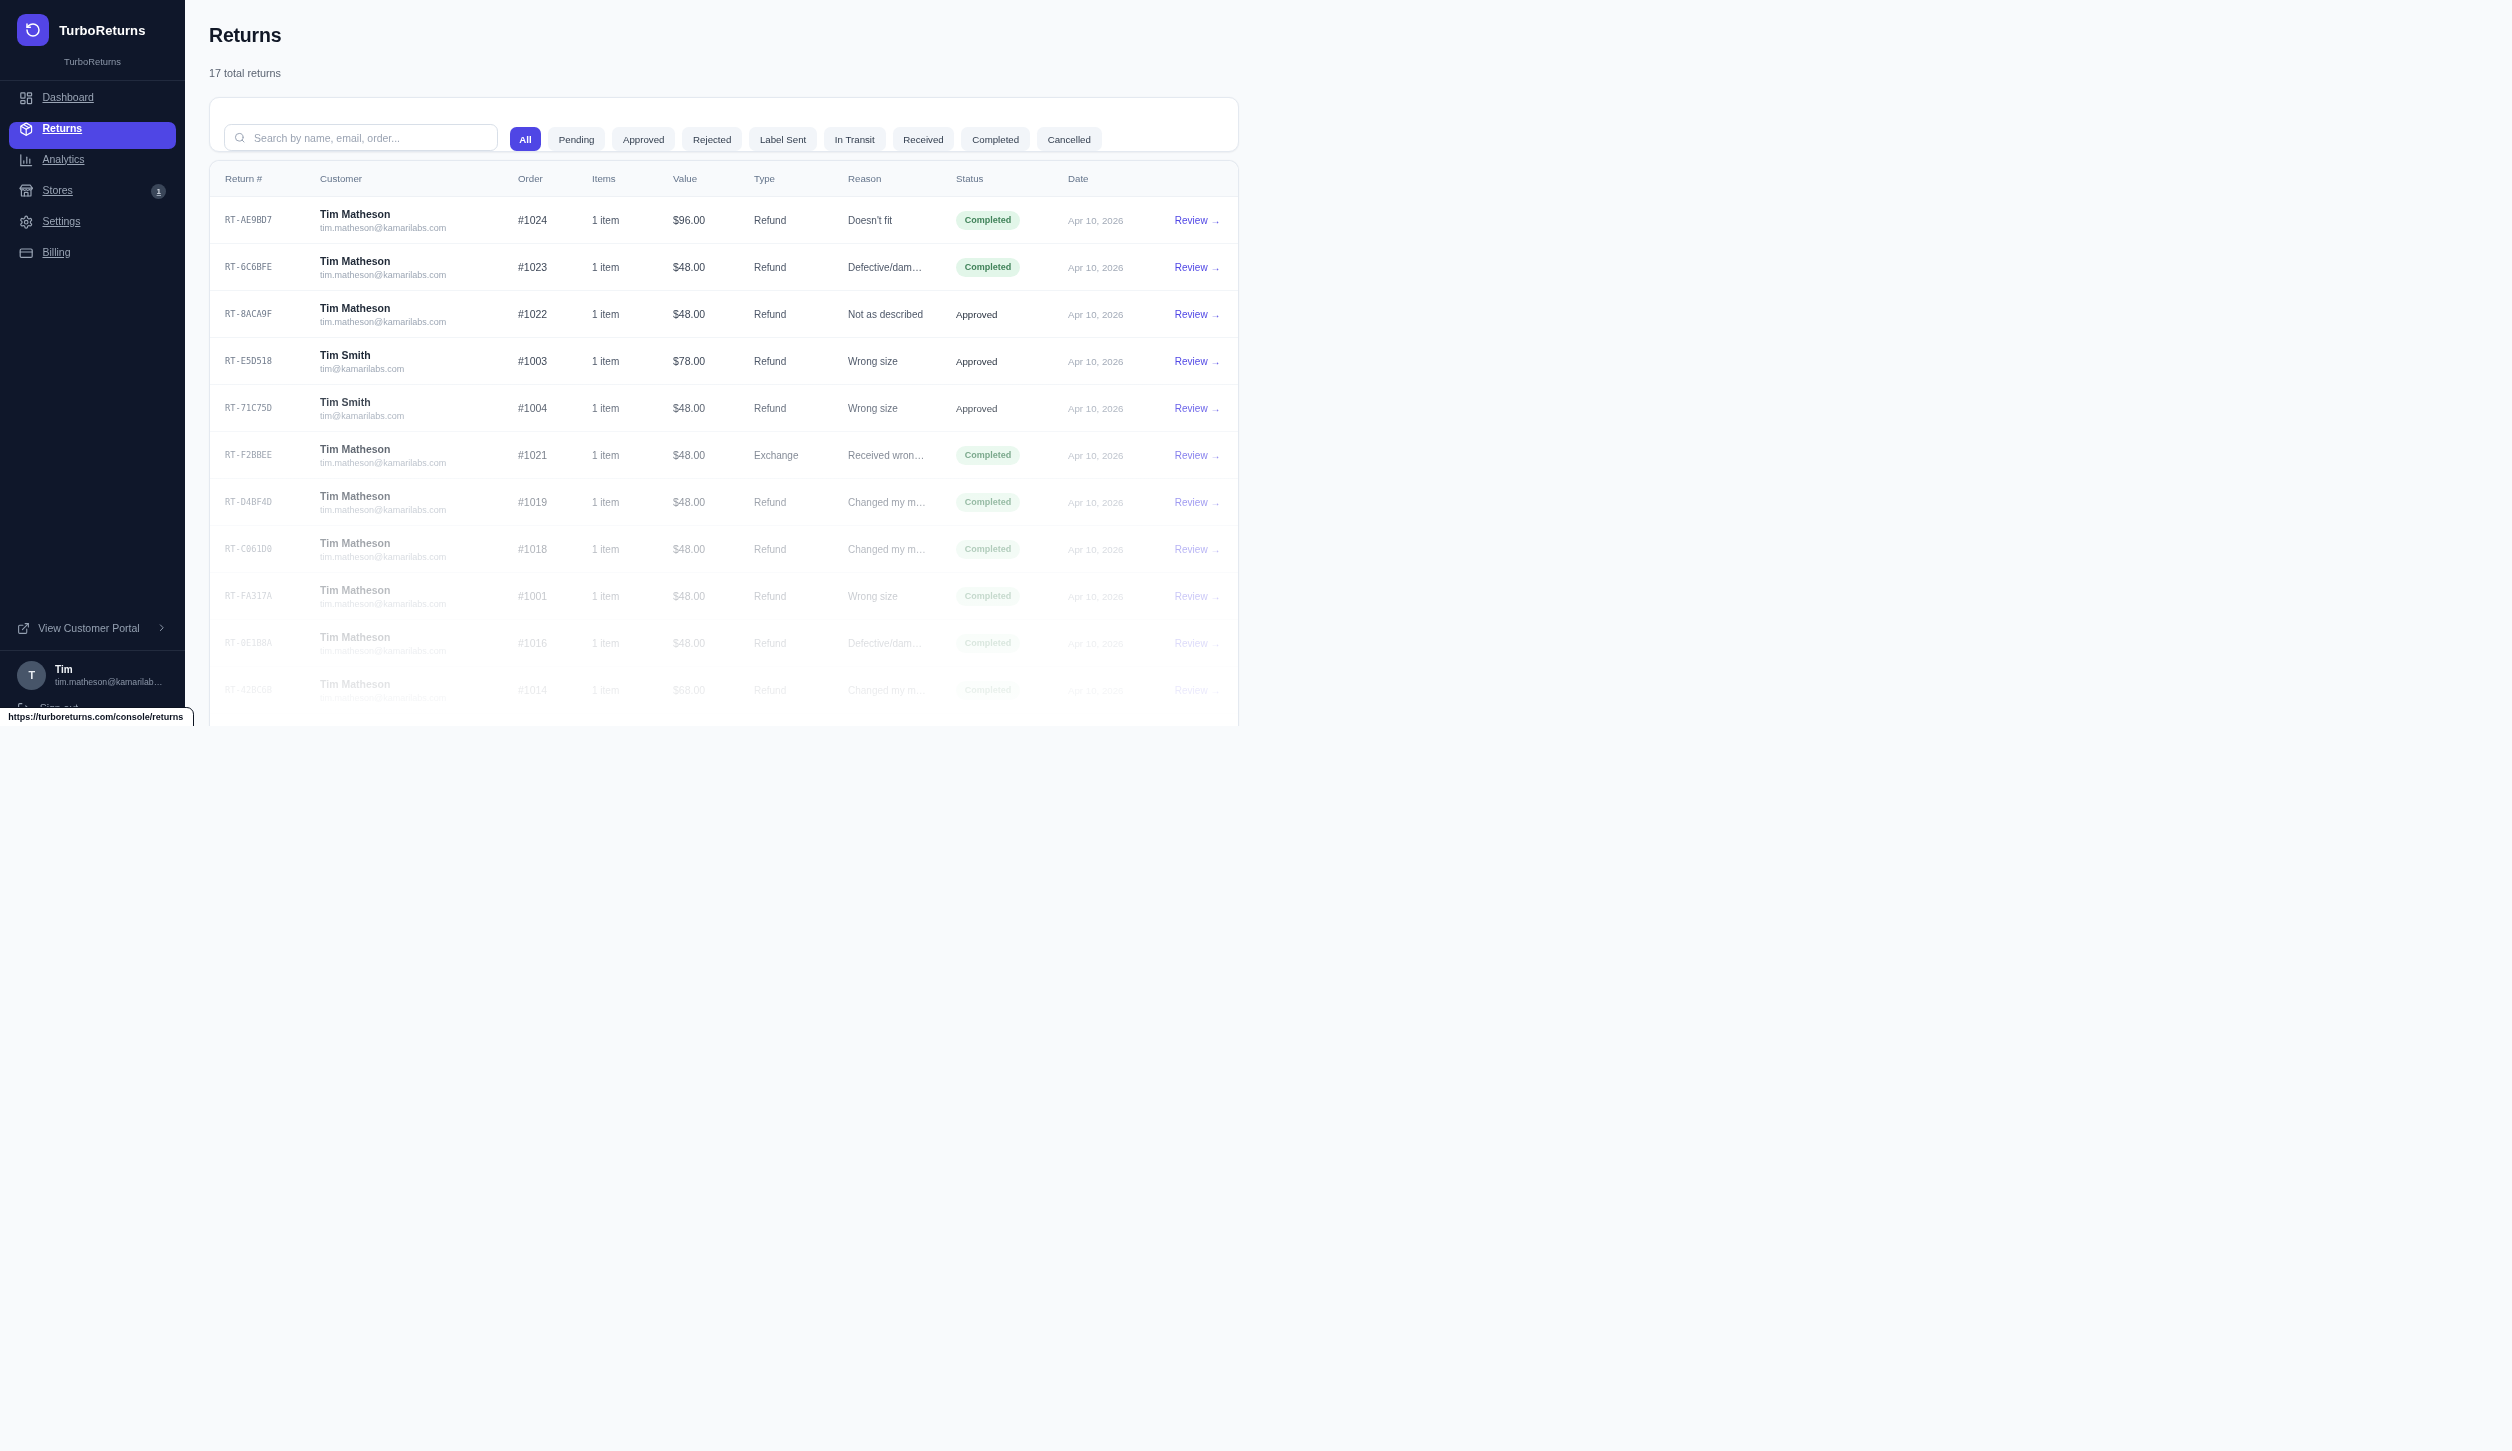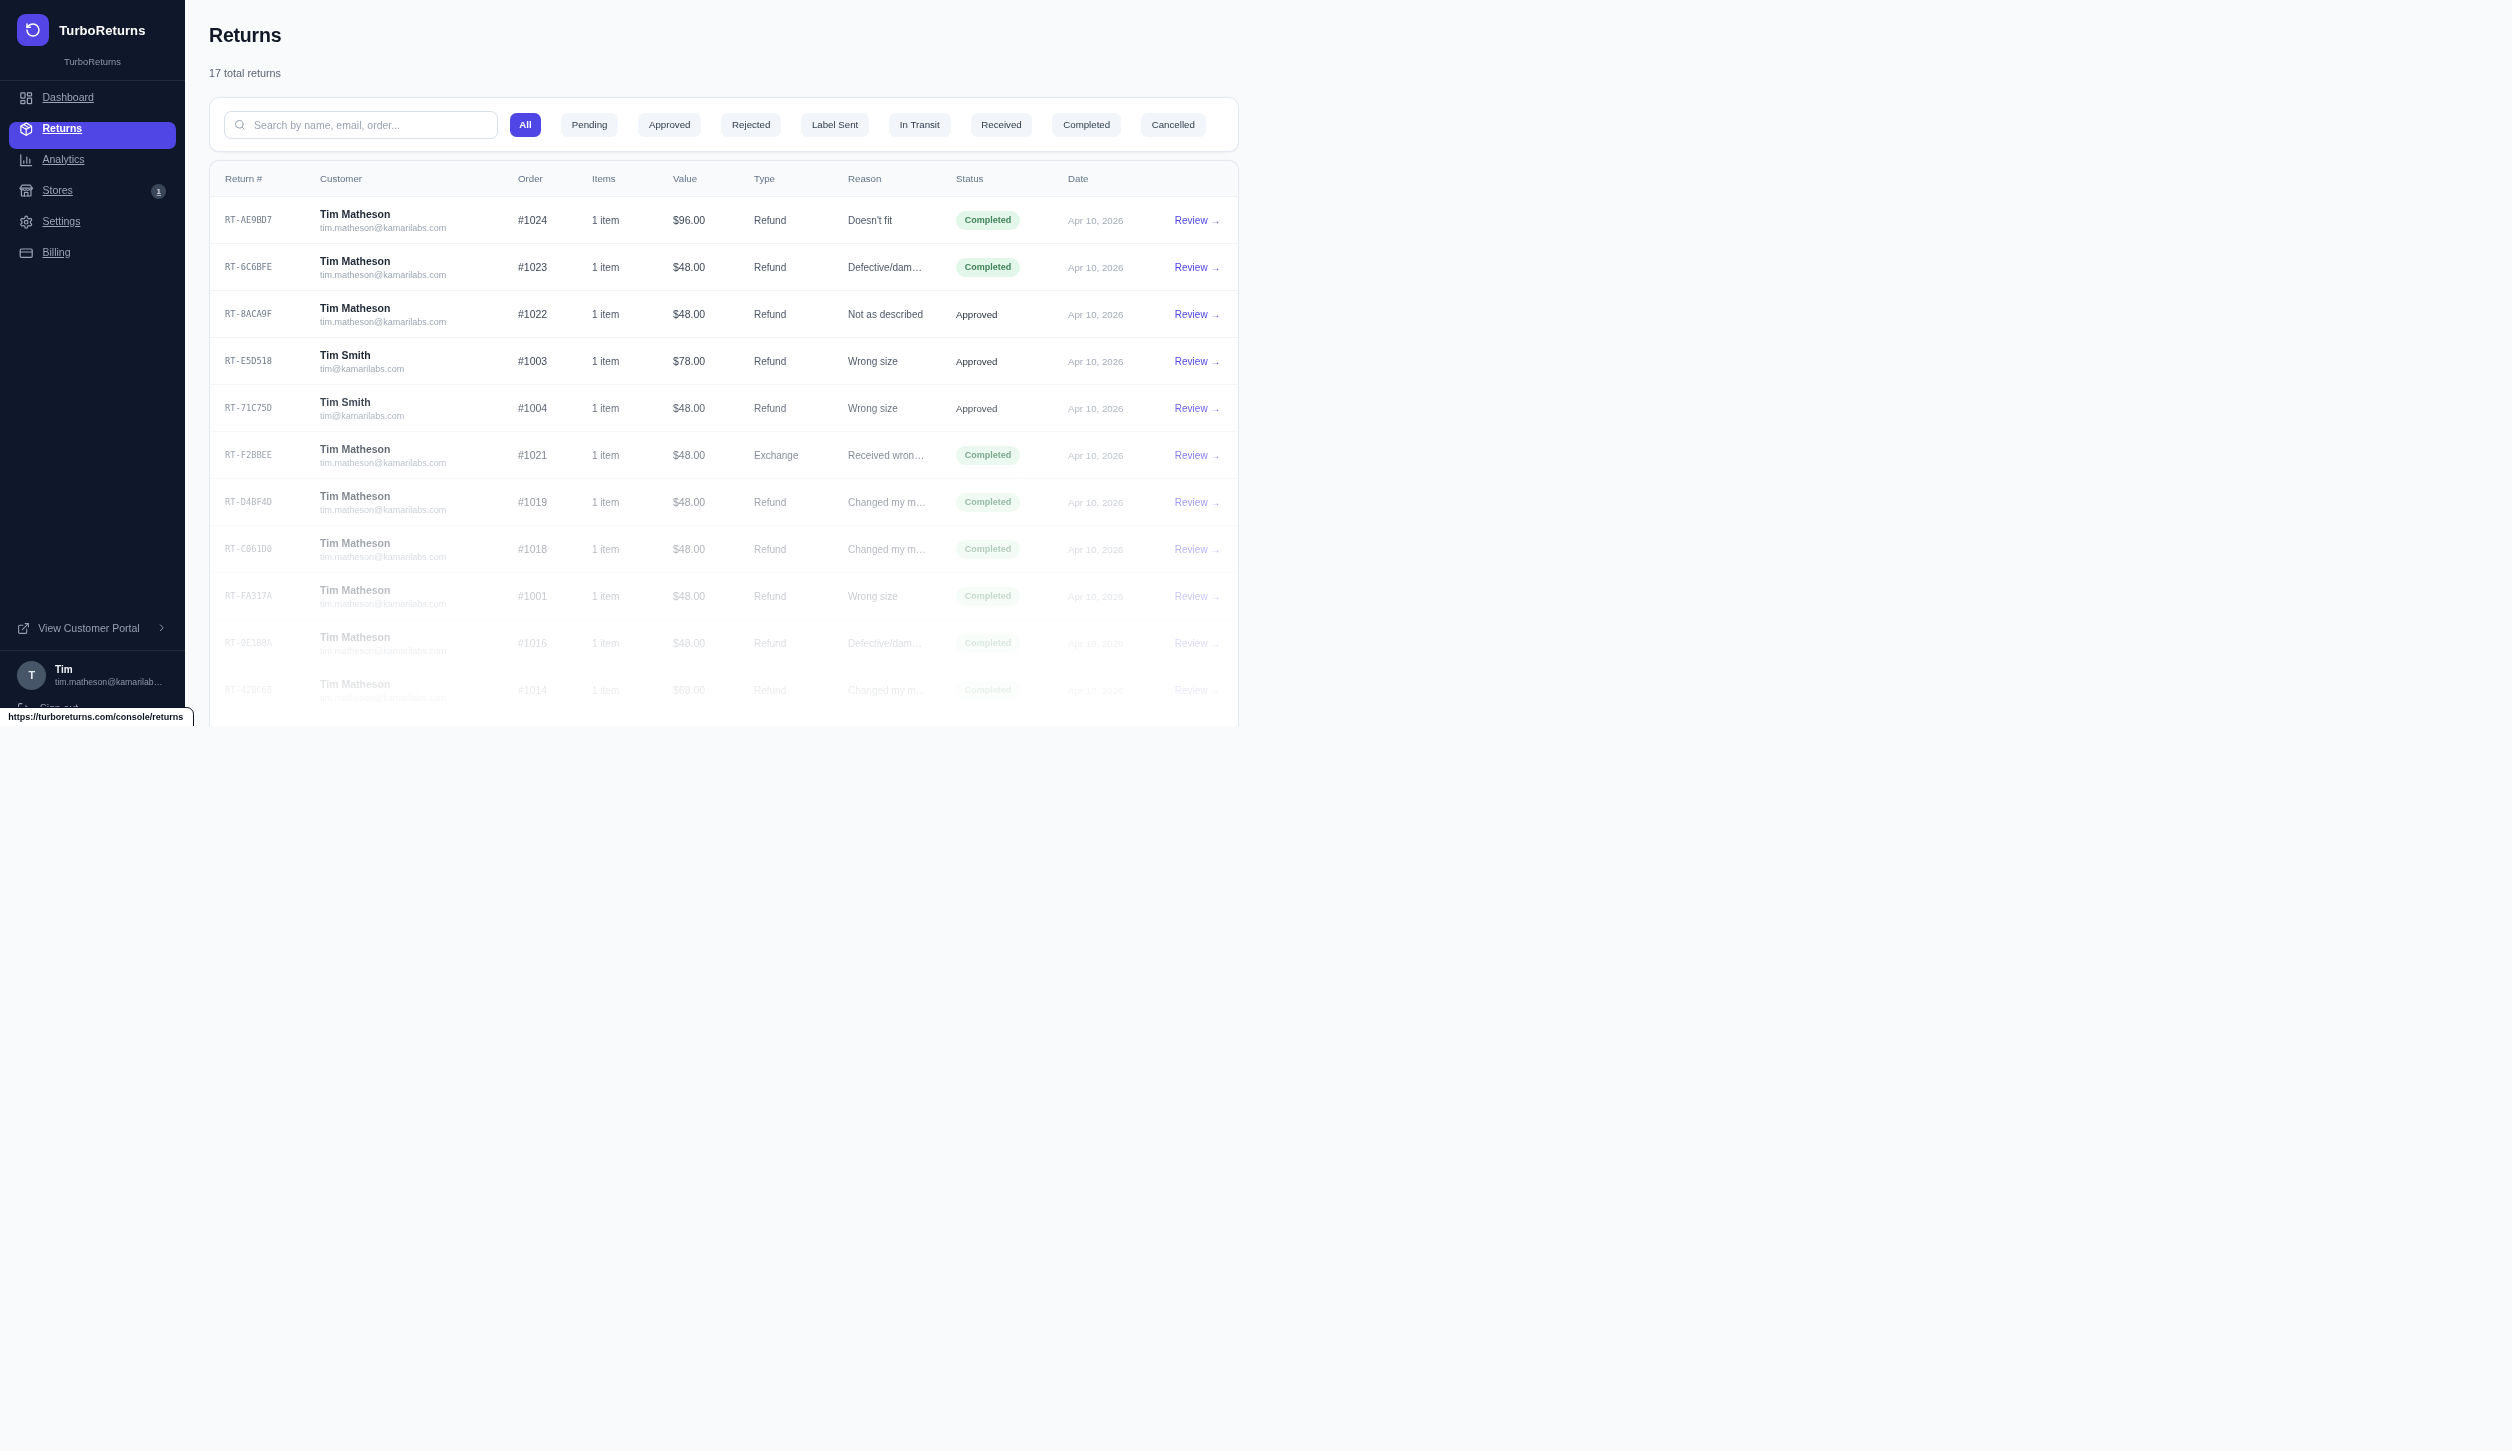--- a/index.html
+++ b/index.html
@@ -66,30 +66,30 @@
 
   
   .main { position:absolute; left:185px; top:0; right:0; bottom:0; padding:21.6px 17.3px 0 24px; }
   .page-title { font-size:19.5px; font-weight:700; color:#111827; letter-spacing:-0.2px; margin:2.9px 0 0; }
   .page-sub { margin-top:20px; font-size:10.8px; color:#5b6472; }
 
   .card {
     background:#fff; border:0.7px solid #e4e9f0; border-radius:10px;
     box-shadow:0 0.7px 1.4px rgba(15,23,42,.05);
   }
-  .filter-card { margin-top:18px; height:55px; display:flex; align-items:center; padding:0 14.4px; gap:11.5px; }
+  .filter-card { margin-top:18px; height:55px; display:flex; align-items:flex-end; padding:0 14.4px; gap:11.5px; }
   .search-box {
     width:274px; height:27.4px; border:0.7px solid #d8dfe8; border-radius:7.2px;
     display:flex; align-items:center; gap:6.5px; padding:0 8.7px; background:#fff; flex:0 0 auto;
   }
   .search-box .ic { display:flex; color:#98a2b3; }
   .search-box input { border:0; outline:0; flex:1; font-size:10.5px; color:#111827; background:transparent;
     font-family:"Liberation Sans", sans-serif; }
   .search-box input::placeholder { color:#9aa3b2; }
-  .chips { display:flex; align-items:center; gap:20px; }
+  .chips { display:flex; align-items:center; gap:7px; }
   .chip {
     height:24px; padding:0 10.8px; border:0; border-radius:6.5px; background:#f2f5f9; color:#2f3b4c;
     font-size:9.7px; font-weight:500; font-family:"Liberation Sans", sans-serif; cursor:pointer; white-space:nowrap;
   }
   .chip.active { background:#4f46e5; color:#fff; font-weight:600; padding:0 9.4px; }
 
   .table-card { margin-top:8px; height:572px; position:relative; overflow:hidden;
     border-radius:10px 10px 0 0; border-bottom:0; }
   .tgrid {
     display:grid; align-items:center;

